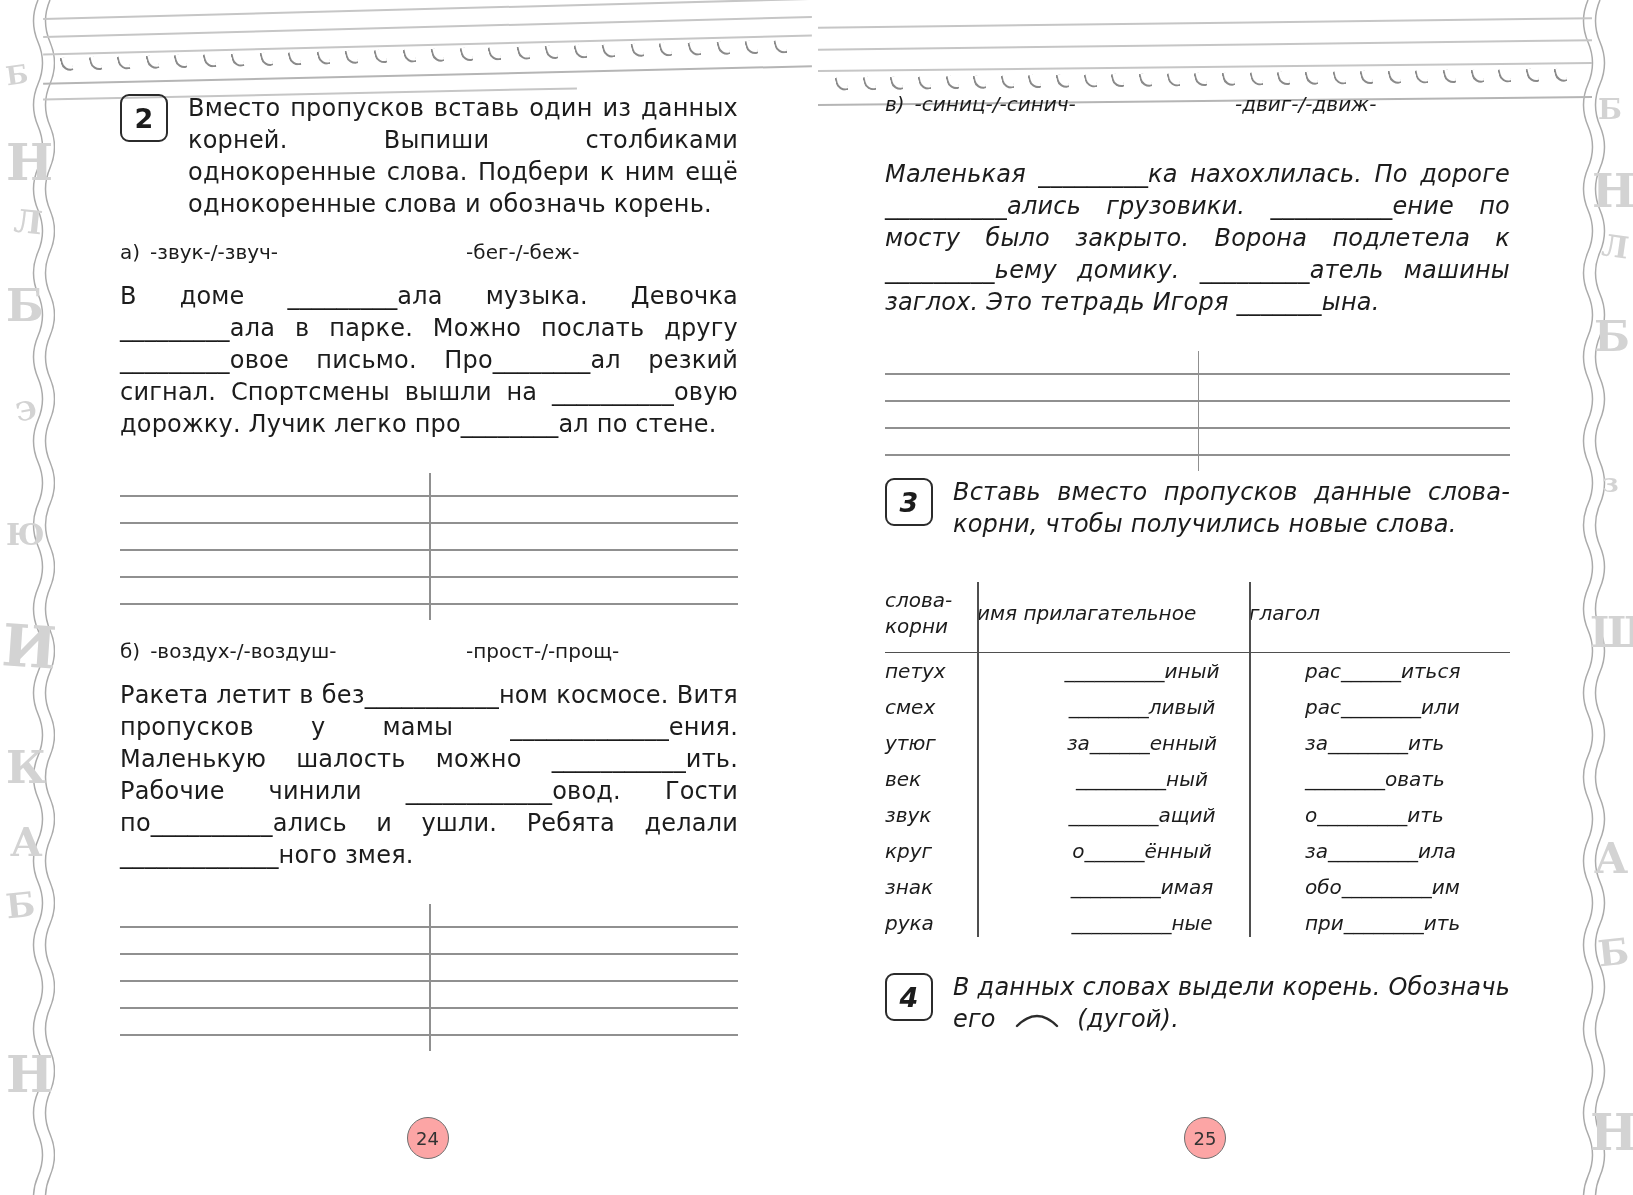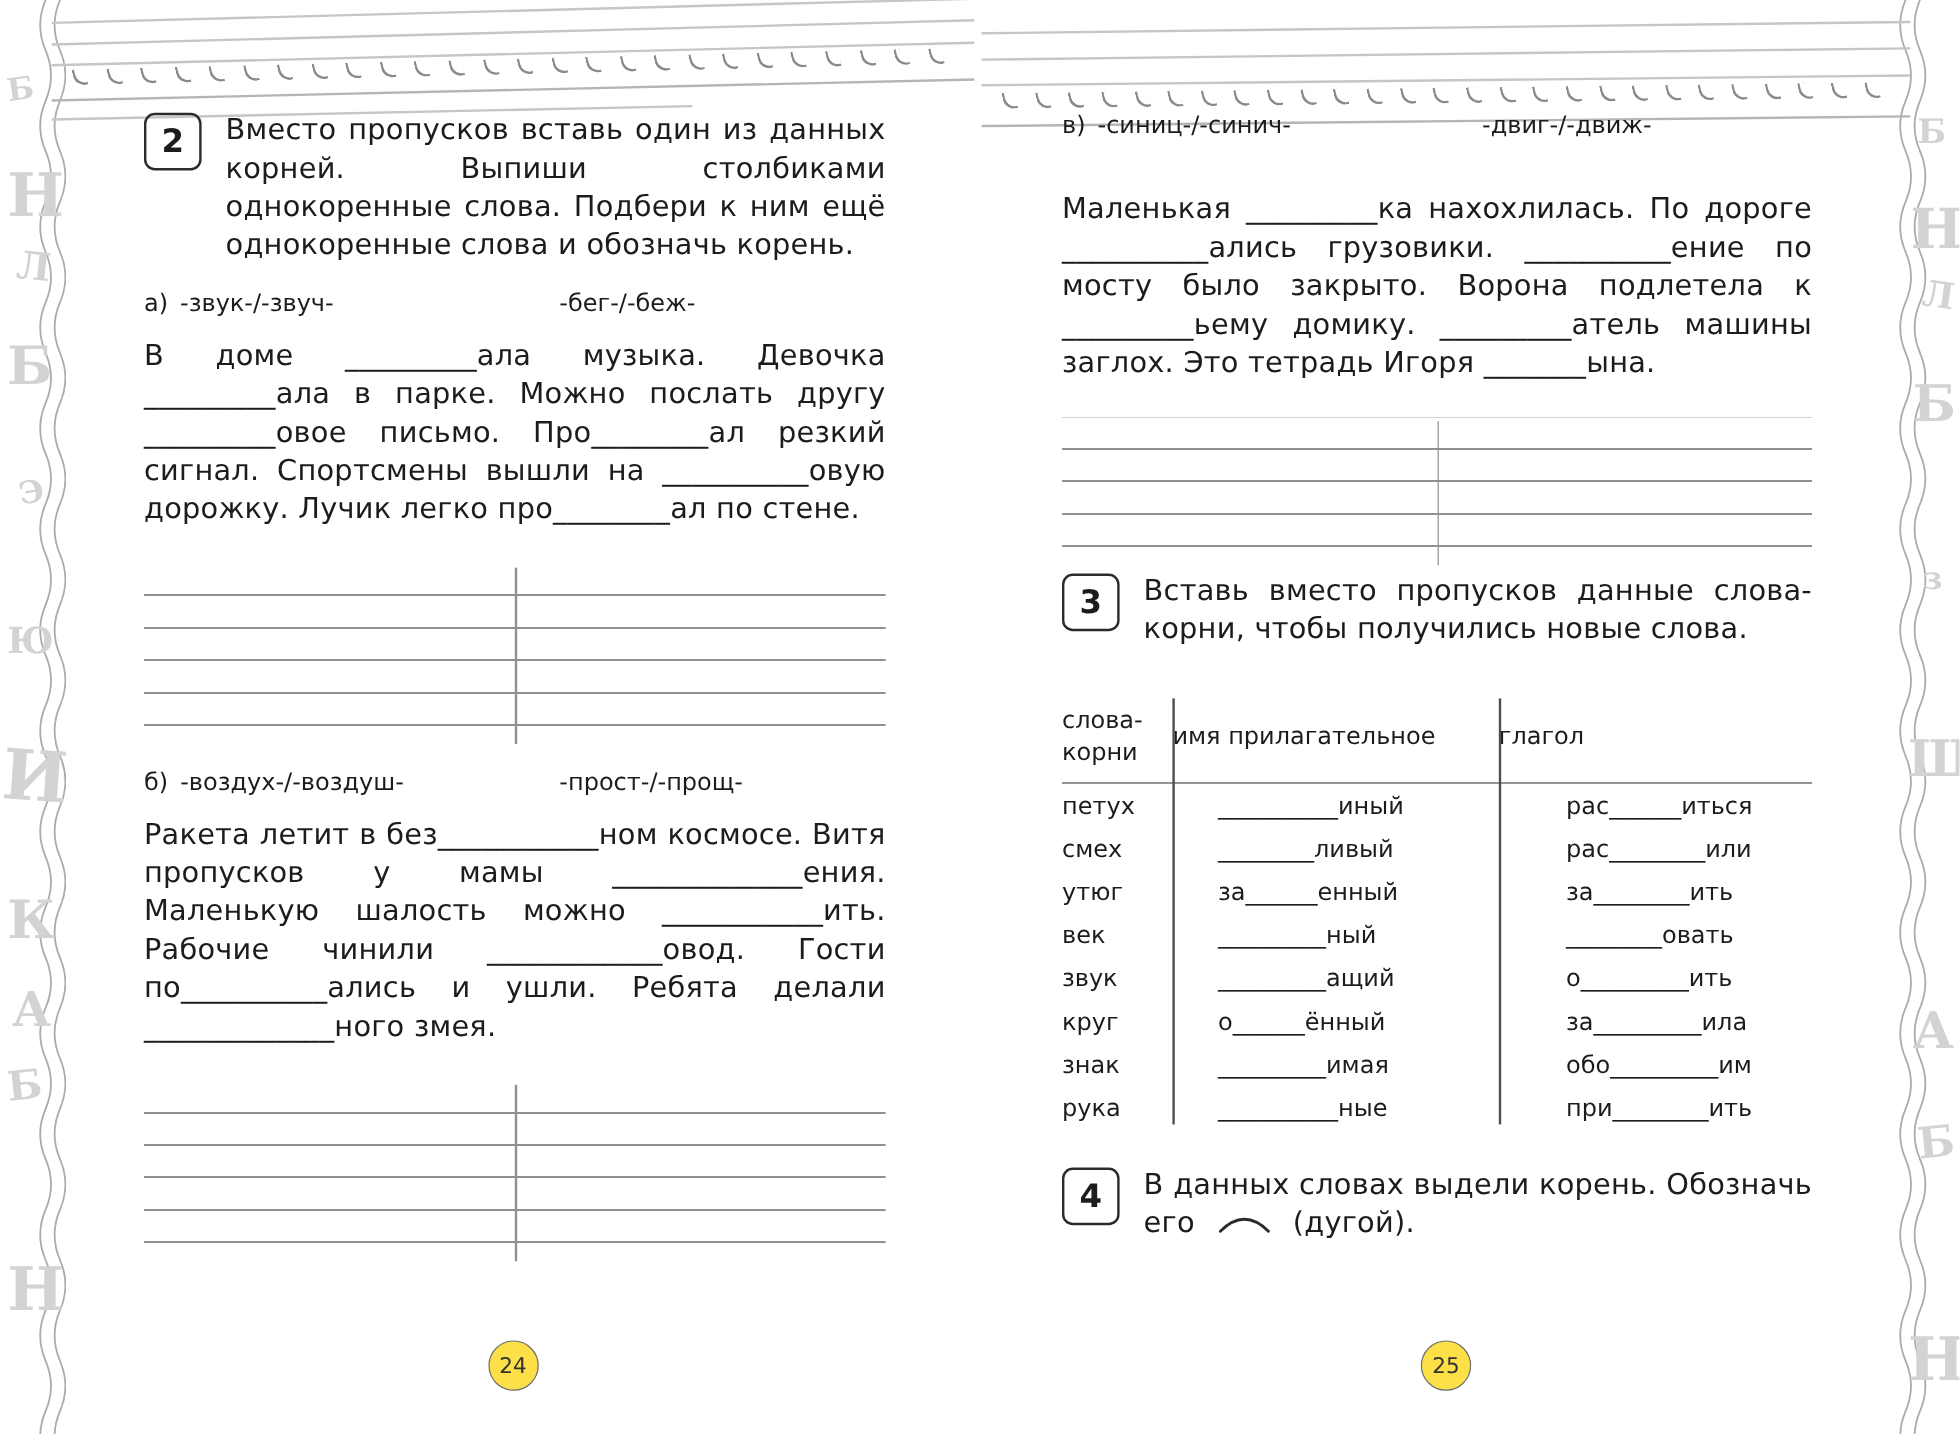--- a/index.html
+++ b/index.html
@@ -37,21 +37,21 @@
   .edge.right span:nth-of-type(7){top:838px;font-size:42px;left:14px;}
   .edge.right span:nth-of-type(8){top:934px;font-size:36px;left:18px;transform:rotate(-6deg);}
   .edge.right span:nth-of-type(9){top:1108px;font-size:50px;left:10px;}
 
   
   .page { position:absolute; top:0; height:1195px; background:#fff; }
   .page.left  { left:55px;  width:745px; }
   .page.right { left:830px; width:750px; }
   .page-inner { position:relative; }
   .page.left  .page-inner { padding:92px 62px 0 65px; }
-  .page.right .page-inner { padding:92px 70px 0 55px; }
+  .page.right .page-inner { padding:92px 70px 0 55px;font-style:italic; }
 
   
   .rule-line { position:absolute; left:-12px; right:-12px; height:1.6px; background:#c6c6c6; }
   .page.left  .rl1 { top:8px;  transform:rotate(-1.5deg); }
   .page.left  .rl2 { top:26px; transform:rotate(-1.5deg); }
   .page.left  .rl3 { top:44px; transform:rotate(-1.4deg); }
   .page.left  .rl4 { top:74px; transform:rotate(-1.3deg); background:#b5b5b5; }
   .page.left  .rl5 { top:93px; transform:rotate(-1.2deg); right:30%; }
   .page.right .rl1 { top:22px; transform:rotate(-0.7deg); }
   .page.right .rl2 { top:44px; transform:rotate(-0.7deg); }
@@ -91,33 +91,33 @@
   .mt16{margin-top:16px}.mt24{margin-top:42px}.mt30{margin-top:30px}
   .mt34{margin-top:34px}.mt44{margin-top:20px}
 
   
   .ex3-table { position:relative; font-size:20px; }
   .t-head, .t-row { display:grid; grid-template-columns:92px 272px 1fr; align-items:center; }
   .t-head { border-bottom:1.7px solid #4f4f4f; min-height:62px; padding-bottom:8px; line-height:26px; }
   .t-head .h1 { padding-right:6px; }
   .t-head .h2, .t-head .h3 { }
   .t-row { height:36px;gap:20px; }
-  .t-row .c2 { padding-left:18px; }
+  .t-row .c2 { padding-left:18px;text-align:center; }
   .t-row .c3 { padding-left:16px; }
   .vline { position:absolute; top:0; bottom:4px; width:1.6px; background:#4f4f4f; }
   .vline.v1 { left:92px; }
   .vline.v2 { left:364px; }
 
   .arc { vertical-align:middle; margin:0 10px; }
 
   .page-num {
     position:absolute; bottom:36px; left:50%; transform:translateX(-50%);
     width:40px; height:40px; border:1.6px solid #6f6f6f; border-radius:50%;
     display:flex; align-items:center; justify-content:center;
-    font-size:18px; color:#333; background:#fde047;
+    font-size:18px; color:#333; background:#fca5a5;
   }
 </style>
 </head>
 <body>
 
 <div class="spread">
 
   <div class="edge left">
     <svg class="wave" width="55" height="1195" viewBox="0 0 55 1195">
         <path d="M 38 0 q -9 21 0 42 q 9 21 0 42 q -9 21 0 42 q 9 21 0 42 q -9 21 0 42 q 9 21 0 42 q -9 21 0 42 q 9 21 0 42 q -9 21 0 42 q 9 21 0 42 q -9 21 0 42 q 9 21 0 42 q -9 21 0 42 q 9 21 0 42 q -9 21 0 42 q 9 21 0 42 q -9 21 0 42 q 9 21 0 42 q -9 21 0 42 q 9 21 0 42 q -9 21 0 42 q 9 21 0 42 q -9 21 0 42 q 9 21 0 42 q -9 21 0 42 q 9 21 0 42 q -9 21 0 42 q 9 21 0 42 q -9 21 0 42 q 9 21 0 42" fill="none" stroke="#ababab" stroke-width="1.5"></path>

